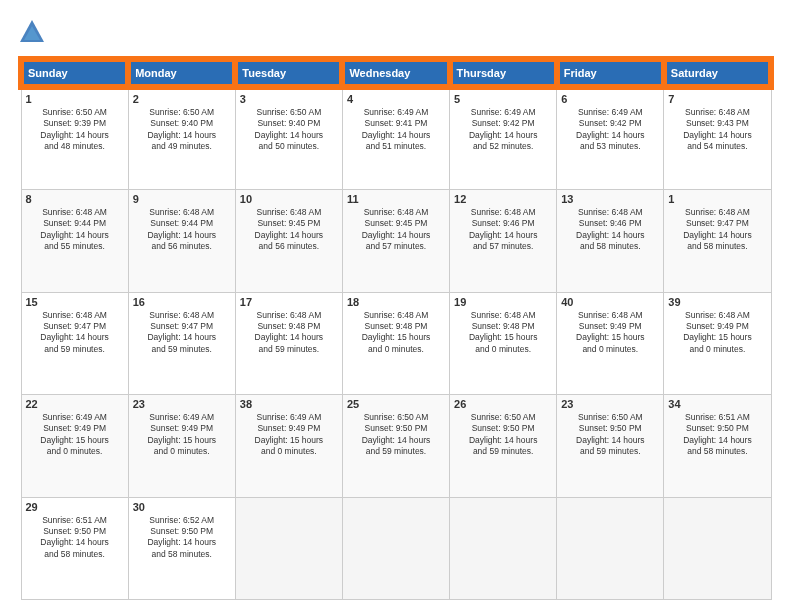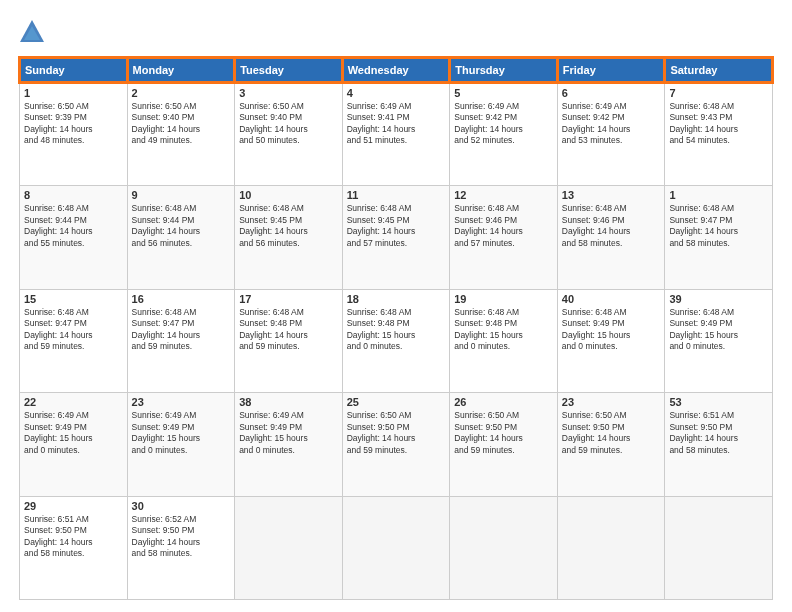--- a/index.html
+++ b/index.html
@@ -67,21 +67,21 @@
       width: 100%;
       table-layout: fixed;
     }
     .calendar thead tr th {
       background-color: #2a6db5;
       color: #fff;
       font-size: 11px;
       font-weight: bold;
       padding: 5px 4px;
       text-align: left;
-      border: 3px solid #f97316;
+      border: 6px solid #f97316;
     }
     .calendar tbody tr td {
       border: 1px solid #ccc;
       vertical-align: top;
       padding: 3px 4px;
       font-size: 9px;
       color: #333;
       height: 88px;
     }
     .calendar tbody tr td.empty {
@@ -90,20 +90,21 @@
     .day-num {
       font-size: 11px;
       font-weight: bold;
       display: block;
       margin-bottom: 2px;
     }
     .cell-text {
       font-size: 8.5px;
       line-height: 1.35;
       color: #333;
+      text-align: center;
     }
     .row-shade {
       background: #f9f9f9;
     }
   </style>
 </head>
 <body>
 
 <div class="page">
   <div class="header">
@@ -328,21 +329,21 @@
 and 59 minutes.</div>
           </td>
           <td>
             <span class="day-num">23</span>
             <div class="cell-text" style="white-space: pre-line;">Sunrise: 6:50 AM
 Sunset: 9:50 PM
 Daylight: 14 hours
 and 59 minutes.</div>
           </td>
           <td>
-            <span class="day-num">53</span>
+            <span class="day-num">34</span>
             <div class="cell-text" style="white-space: pre-line;">Sunrise: 6:51 AM
 Sunset: 9:50 PM
 Daylight: 14 hours
 and 58 minutes.</div>
           </td>
         </tr>
         <tr>
           <td>
             <span class="day-num">29</span>
             <div class="cell-text" style="white-space: pre-line;">Sunrise: 6:51 AM

